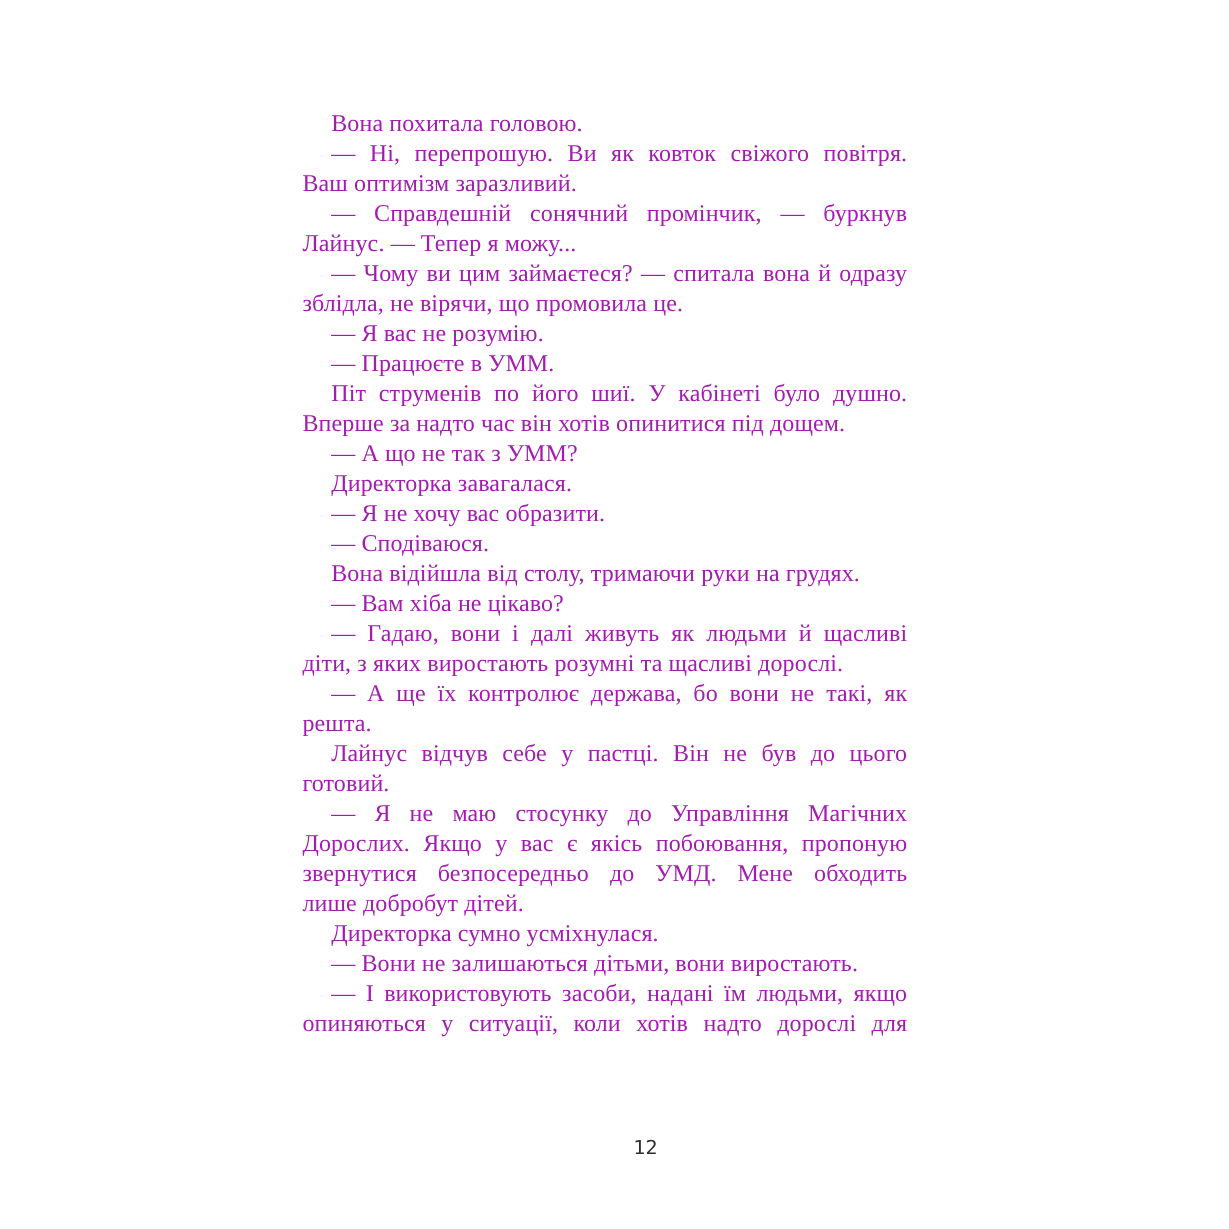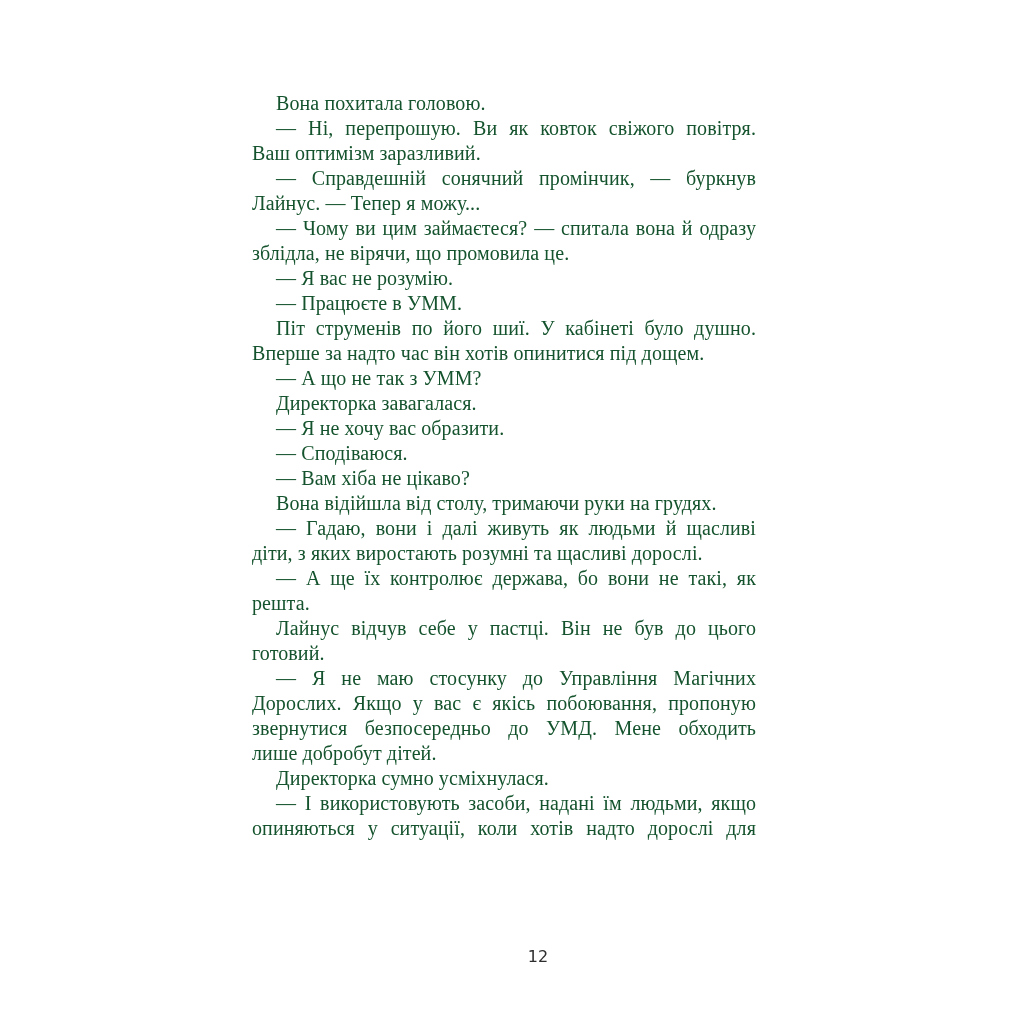--- a/index.html
+++ b/index.html
@@ -26,21 +26,21 @@
     color: #3b3b3b;
   }
   .text-block {
     position: absolute;
     left: 252px;
     top: 91px;
     width: 504px;
     font-family: "Liberation Serif", serif;
     font-size: 20px;
     line-height: 25px;
-    color: #14532d;
+    color: #a21caf;
     letter-spacing: 0.1px;
   }
   .para { margin: 0; }
   .line {
     height: 25px;
     white-space: normal;
     overflow: visible;
   }
   .line.j {
     text-align: justify;
@@ -99,24 +99,24 @@
       <div class="para">
         <div class="line indent">Директорка завагалася.</div>
       </div>
       <div class="para">
         <div class="line indent">— Я не хочу вас образити.</div>
       </div>
       <div class="para">
         <div class="line indent">— Сподіваюся.</div>
       </div>
       <div class="para">
-        <div class="line indent">— Вам хіба не цікаво?</div>
+        <div class="line indent">Вона відійшла від столу, тримаючи руки на грудях.</div>
       </div>
       <div class="para">
-        <div class="line indent">Вона відійшла від столу, тримаючи руки на грудях.</div>
+        <div class="line indent">— Вам хіба не цікаво?</div>
       </div>
       <div class="para">
         <div class="line j indent">— Гадаю, вони і далі живуть як людьми й щасливі</div>
         <div class="line">діти, з яких виростають розумні та щасливі дорослі.</div>
       </div>
       <div class="para">
         <div class="line j indent">— А ще їх контролює держава, бо вони не такі, як</div>
         <div class="line">решта.</div>
       </div>
       <div class="para">
@@ -126,19 +126,22 @@
       <div class="para">
         <div class="line j indent">— Я не маю стосунку до Управління Магічних</div>
         <div class="line j">Дорослих. Якщо у вас є якісь побоювання, пропоную</div>
         <div class="line j">звернутися безпосередньо до УМД. Мене обходить</div>
         <div class="line">лише добробут дітей.</div>
       </div>
       <div class="para">
         <div class="line indent">Директорка сумно усміхнулася.</div>
       </div>
       <div class="para">
+        <div class="line indent">— Вони не залишаються дітьми, вони виростають.</div>
+      </div>
+      <div class="para">
         <div class="line j indent">— І використовують засоби, надані їм людьми, якщо</div>
         <div class="line j">опиняються у ситуації, коли хотів надто дорослі для</div>
       </div>
     </div>
 
   <div class="page-number">12</div>
 </div>
 
 </body></html>

